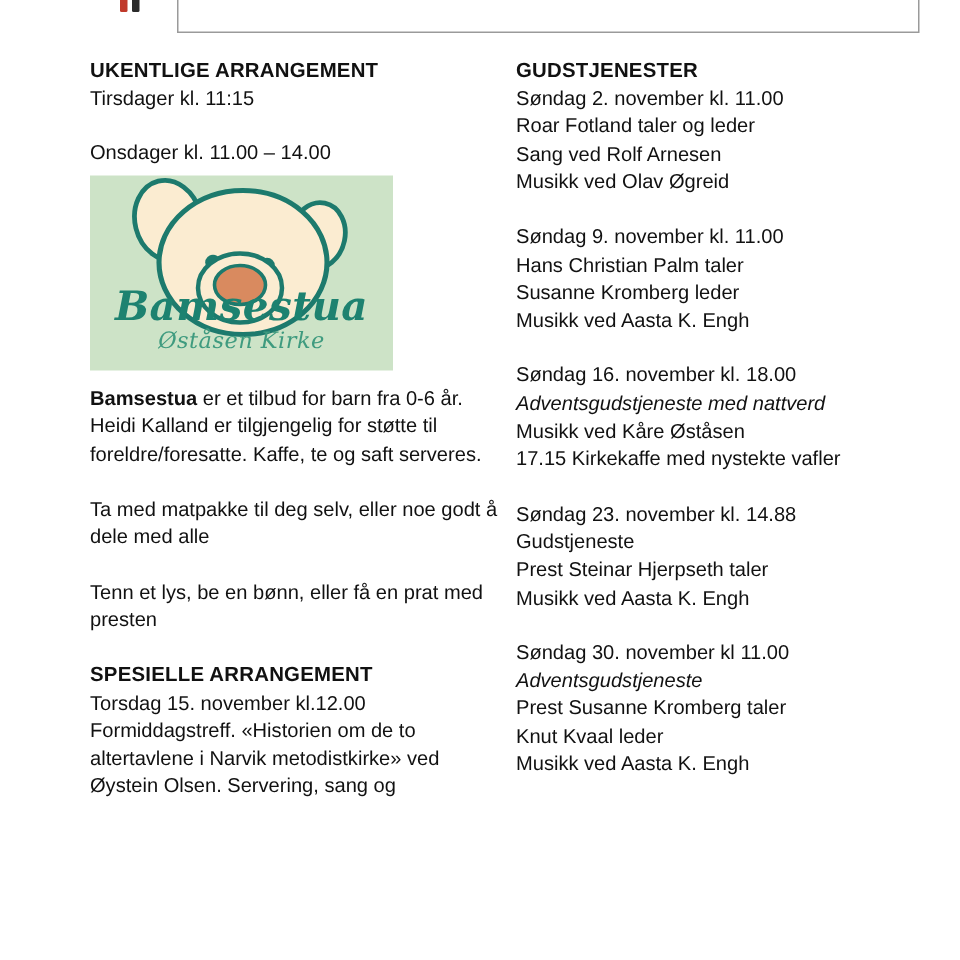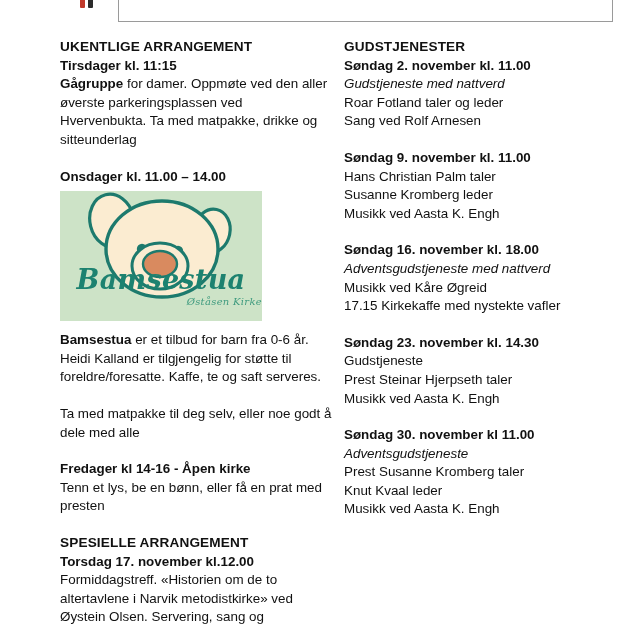--- a/index.html
+++ b/index.html
@@ -71,21 +71,21 @@
   }
   .col-left  { left: 60px;  width: 272px; }
   .col-right { left: 344px; width: 280px; }
 
   .section-title {
     font-weight: bold;
     font-size: 13.6px;
     letter-spacing: 0.15px;
   }
   .item-head {
-    font-weight: bold;
+    font-weight: normal;
   }
   .italic {
     font-style: italic;
   }
   p.blk {
     margin: 0;
   }
   .gap {
     height: 18px;
   }
@@ -110,24 +110,24 @@
     font-style: italic;
     font-weight: bold;
     font-size: 27px;
     color: #1d8270;
     letter-spacing: 0.3px;
   }
   .logo-subline {
     position: absolute;
     left: 0; right: 0;
     bottom: 10px;
-    text-align: right;
+    text-align: center;
     font-family: "DejaVu Serif", serif;
     font-style: italic;
-    font-size: 10px;
+    font-size: 15px;
     color: #3f9b7f;
     letter-spacing: 0.3px;
   }
 </style>
 </head>
 <body>
 
 <div class="header-strip">
   <div class="header-logo-fragment">
     <span class="bar-red"></span>
@@ -138,21 +138,20 @@
   </div>
 </div>
 
 <div class="columns">
 
   <div class="col col-left">
 
     <p class="blk section-title">UKENTLIGE ARRANGEMENT</p>
 
     <p class="blk item-head">Tirsdager kl. 11:15</p>
-    <p class="blk"><b class="inl">Gågruppe</b><span> for damer. Oppmøte ved den aller øverste parkeringsplassen ved Hvervenbukta. Ta med matpakke, drikke og sitteunderlag</span></p>
 
     <div class="gap"></div>
 
     <p class="blk item-head">Onsdager kl. 11.00 – 14.00</p>
 
     <div class="logo-card">
       <svg width="202" height="130" viewBox="0 0 202 130" aria-hidden="true">
 
         <ellipse cx="52" cy="30" rx="22" ry="27" transform="rotate(-14 52 30)" fill="#fbecd1" stroke="#1d7a6d" stroke-width="3.2"></ellipse>
 
@@ -172,57 +171,56 @@
     </div>
 
     <p class="blk"><b class="inl">Bamsestua</b><span> er et tilbud for barn fra 0-6 år. Heidi Kalland er tilgjengelig for støtte til foreldre/foresatte. Kaffe, te og saft serveres.</span></p>
 
     <div class="gap"></div>
 
     <p class="blk">Ta med matpakke til deg selv, eller noe godt å dele med alle</p>
 
     <div class="gap"></div>
 
-    <p class="blk item-head">Fredager kl 14-16 - Åpen kirke</p>
     <p class="blk">Tenn et lys, be en bønn, eller få en prat med presten</p>
 
     <div class="gap"></div>
 
     <p class="blk section-title">SPESIELLE ARRANGEMENT</p>
-    <p class="blk item-head">Torsdag 17. november kl.12.00</p>
+    <p class="blk item-head">Torsdag 15. november kl.12.00</p>
     <p class="blk">Formiddagstreff. «Historien om de to altertavlene i Narvik metodistkirke» ved Øystein Olsen. Servering, sang og</p>
 
   </div>
 
   <div class="col col-right">
 
     <p class="blk section-title">GUDSTJENESTER</p>
 
     <p class="blk item-head">Søndag 2. november kl. 11.00</p>
-    <p class="blk italic">Gudstjeneste med nattverd</p>
     <p class="blk">Roar Fotland taler og leder</p>
     <p class="blk">Sang ved Rolf Arnesen</p>
+    <p class="blk">Musikk ved Olav Øgreid</p>
 
     <div class="gap"></div>
 
     <p class="blk item-head">Søndag 9. november kl. 11.00</p>
     <p class="blk">Hans Christian Palm taler</p>
     <p class="blk">Susanne Kromberg leder</p>
     <p class="blk">Musikk ved Aasta K. Engh</p>
 
     <div class="gap"></div>
 
     <p class="blk item-head">Søndag 16. november kl. 18.00</p>
     <p class="blk italic">Adventsgudstjeneste med nattverd</p>
-    <p class="blk">Musikk ved Kåre Øgreid</p>
+    <p class="blk">Musikk ved Kåre Øståsen</p>
     <p class="blk">17.15 Kirkekaffe med nystekte vafler</p>
 
     <div class="gap"></div>
 
-    <p class="blk item-head">Søndag 23. november kl. 14.30</p>
+    <p class="blk item-head">Søndag 23. november kl. 14.88</p>
     <p class="blk">Gudstjeneste</p>
     <p class="blk">Prest Steinar Hjerpseth taler</p>
     <p class="blk">Musikk ved Aasta K. Engh</p>
 
     <div class="gap"></div>
 
     <p class="blk item-head">Søndag 30. november kl 11.00</p>
     <p class="blk italic">Adventsgudstjeneste</p>
     <p class="blk">Prest Susanne Kromberg taler</p>
     <p class="blk">Knut Kvaal leder</p>

